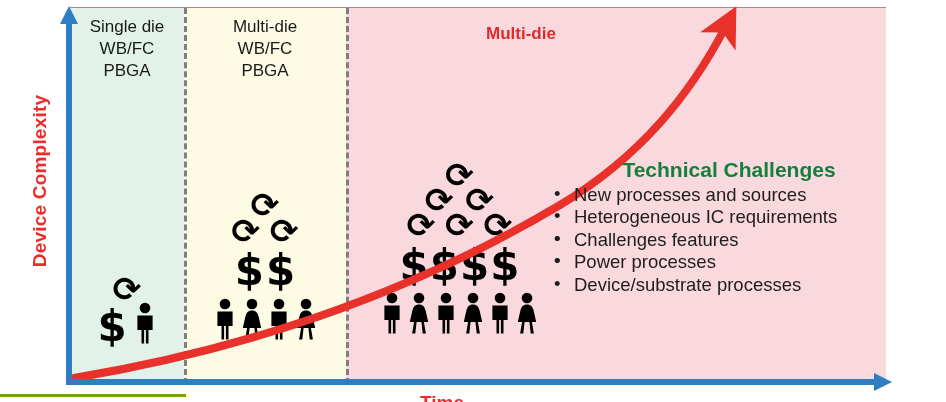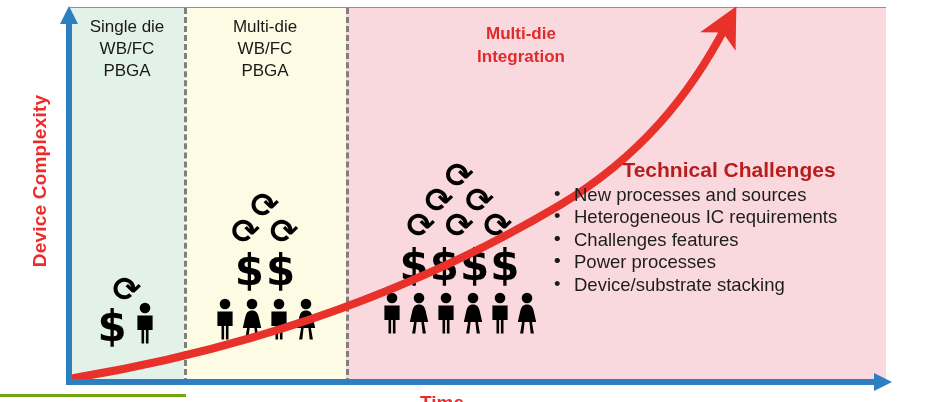--- a/index.html
+++ b/index.html
@@ -54,21 +54,21 @@
           font-family:"DejaVu Sans",sans-serif;}
   .person{display:inline-block;}
 
   
   #cl-single{left:70px;top:272px;width:114px;}
   #cl-multi{left:190px;top:188px;width:150px;}
   #cl-het{left:372px;top:158px;width:175px;}
 
   
   #tc{position:absolute;left:548px;top:158px;width:340px;}
-  #tc-title{font-size:21px;font-weight:bold;color:#b91c1c;text-align:center;padding-left:22px;}
+  #tc-title{font-size:21px;font-weight:bold;color:#15803d;text-align:center;padding-left:22px;}
   #tc-list{list-style:none;margin:2px 0 0 0;padding:0;}
   #tc-list li{position:relative;padding-left:26px;font-size:18.5px;color:#1d1d1d;line-height:1.215;
               white-space:nowrap;}
   #tc-list li .bullet{position:absolute;left:6px;top:-1px;font-size:18.5px;}
 </style>
 </head>
 <body>
 
 <div id="stage">
 
@@ -85,21 +85,20 @@
     <div>WB/FC</div>
     <div>PBGA</div>
   </div>
   <div class="zone-title" id="t-multi">
     <div>Multi-die</div>
     <div>WB/FC</div>
     <div>PBGA</div>
   </div>
   <div class="zone-title" id="t-het">
     <div>Multi-die</div>
-    <div>Integration</div>
   </div>
 
   <div class="glyphs" id="cl-single">
     <div class="row" style="margin-bottom:-4px;">
       <span class="recycle">⟳</span>
     </div>
     <div class="row" style="gap:6px;">
       <span class="dollar">$</span>
       <span class="person">
         <svg width="24" height="42" viewBox="0 0 24 42">
@@ -228,17 +227,17 @@
 
   <div id="tc">
     <div id="tc-title">Technical Challenges</div>
     <ul id="tc-list">
       <li><span class="bullet">•</span><span>New processes and sources</span></li>
       <li><span class="bullet">•</span><span>Heterogeneous IC requirements</span></li>
       <li><span class="bullet">•</span></li>
       <li><span class="bullet">•</span><span>Challenges features</span></li>
       <li><span class="bullet">•</span></li>
       <li><span class="bullet">•</span><span>Power processes</span></li>
-      <li><span class="bullet">•</span><span>Device/substrate stacking</span></li>
+      <li><span class="bullet">•</span><span>Device/substrate processes</span></li>
     </ul>
   </div>
 
 </div>
 
 </body></html>

